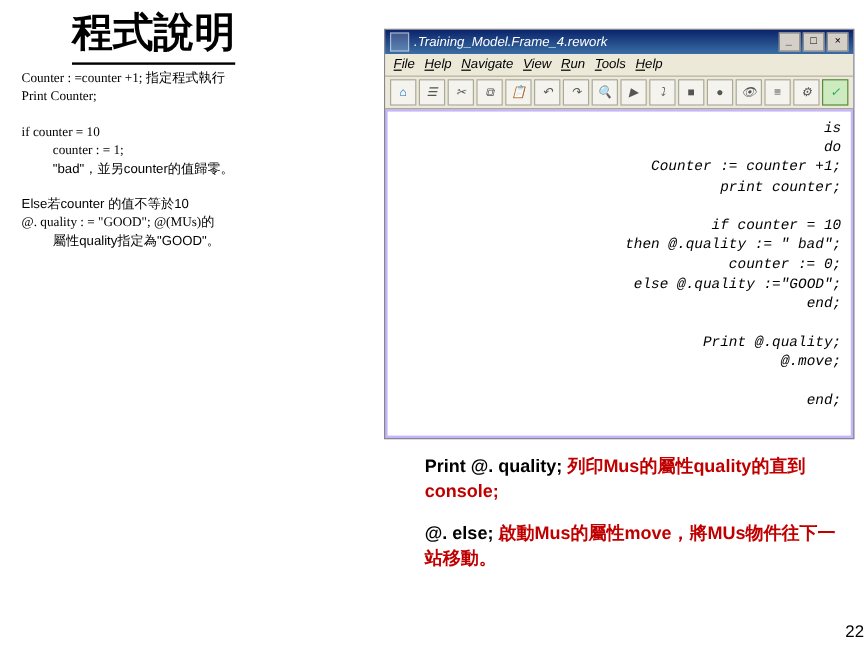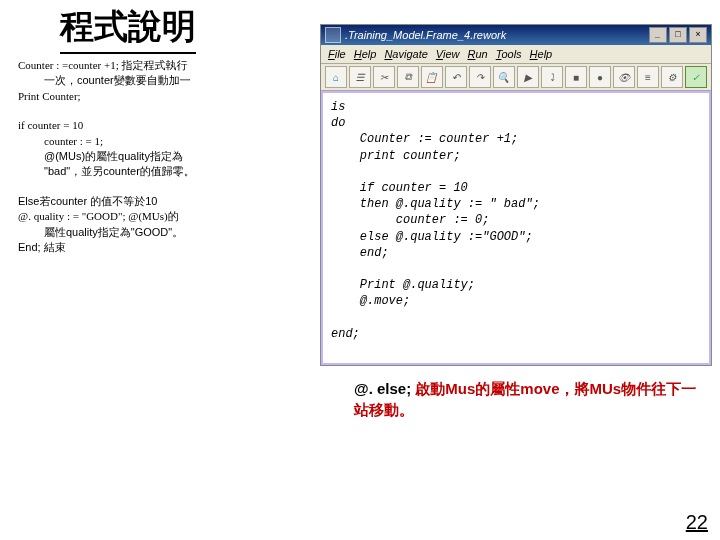--- a/index.html
+++ b/index.html
@@ -40,25 +40,24 @@
     width: 348px;
     font-family: Arial, "Microsoft JhengHei", sans-serif;
     font-size: 15px;
     font-weight: bold;
     line-height: 1.4;
   }
   .br-para { margin-bottom: 14px; }
   .red { color: #c00000; }
   .page-num {
     position: absolute;
-    right: 12px;
+    right: 0;
     bottom: 6px;
     font-family: Arial, sans-serif;
-    font-size: 20px;
-    text-decoration: underline;
+    font-size: 14px;
   }
   
   .editor {
     position: absolute;
     left: 320px;
     top: 24px;
     width: 390px;
     height: 340px;
     border: 1px solid #888;
     background: #c4b5fd;
@@ -100,45 +99,42 @@
   .tbtn {
     width: 20px; height: 20px; border: 1px solid #aca899; background: #f4f3ee;
     display: flex; align-items: center; justify-content: center;
     font-size: 10px; color: #555;
   }
   .tbtn.green { background: #cdeac0; border-color: #5a8a3a; color: #2a5; }
   .tbtn.accent { color: #06c; }
   .code-area {
     flex: 1; background: #fff; margin: 2px; padding: 6px 8px;
     font-family: "Courier New", monospace; font-size: 12px; line-height: 1.35;
-    color: #000; white-space: pre; overflow: hidden;
+    color: #000; white-space: pre; overflow: hidden; text-align: right;
   }
 </style>
 </head>
 <body>
 
 <div class="title">程式說明</div>
 
 <div class="left-col">
   <div class="para">
     <div>Counter : =counter +1; 指定程式執行</div>
-    <div class="indent cn">一次，counter變數要自動加一</div>
     <div>Print Counter;</div>
   </div>
   <div class="para">
     <div>if counter = 10</div>
     <div class="indent">counter : = 1;</div>
-    <div class="indent cn">@(MUs)的屬性quality指定為</div>
     <div class="indent cn">"bad"，並另counter的值歸零。</div>
   </div>
   <div class="para">
     <div class="cn">Else若counter 的值不等於10</div>
     <div>@. quality : = "GOOD"; @(MUs)的</div>
     <div class="indent cn">屬性quality指定為"GOOD"。</div>
-    <div class="cn">End; 結束</div>
   </div>
 </div>
 
 <div class="editor">
   <div class="titlebar">
     <span class="title-ic"></span>
     <span>.Training_Model.Frame_4.rework</span>
     <div class="win-btns">
       <div class="win-btn">_</div>
       <div class="win-btn">□</div>
@@ -184,17 +180,20 @@
     end;
 
     Print @.quality;
     @.move;
 
 end;</div>
 </div>
 
 <div class="bottom-right">
   <div class="br-para">
+    <span>Print @. quality;   </span><span class="red">列印Mus的屬性quality的直到console;</span>
+  </div>
+  <div class="br-para">
     <span>@. else;    </span><span class="red">啟動Mus的屬性move，將MUs物件往下一站移動。</span>
   </div>
 </div>
 
 <div class="page-num">22</div>
 
 </body></html>

